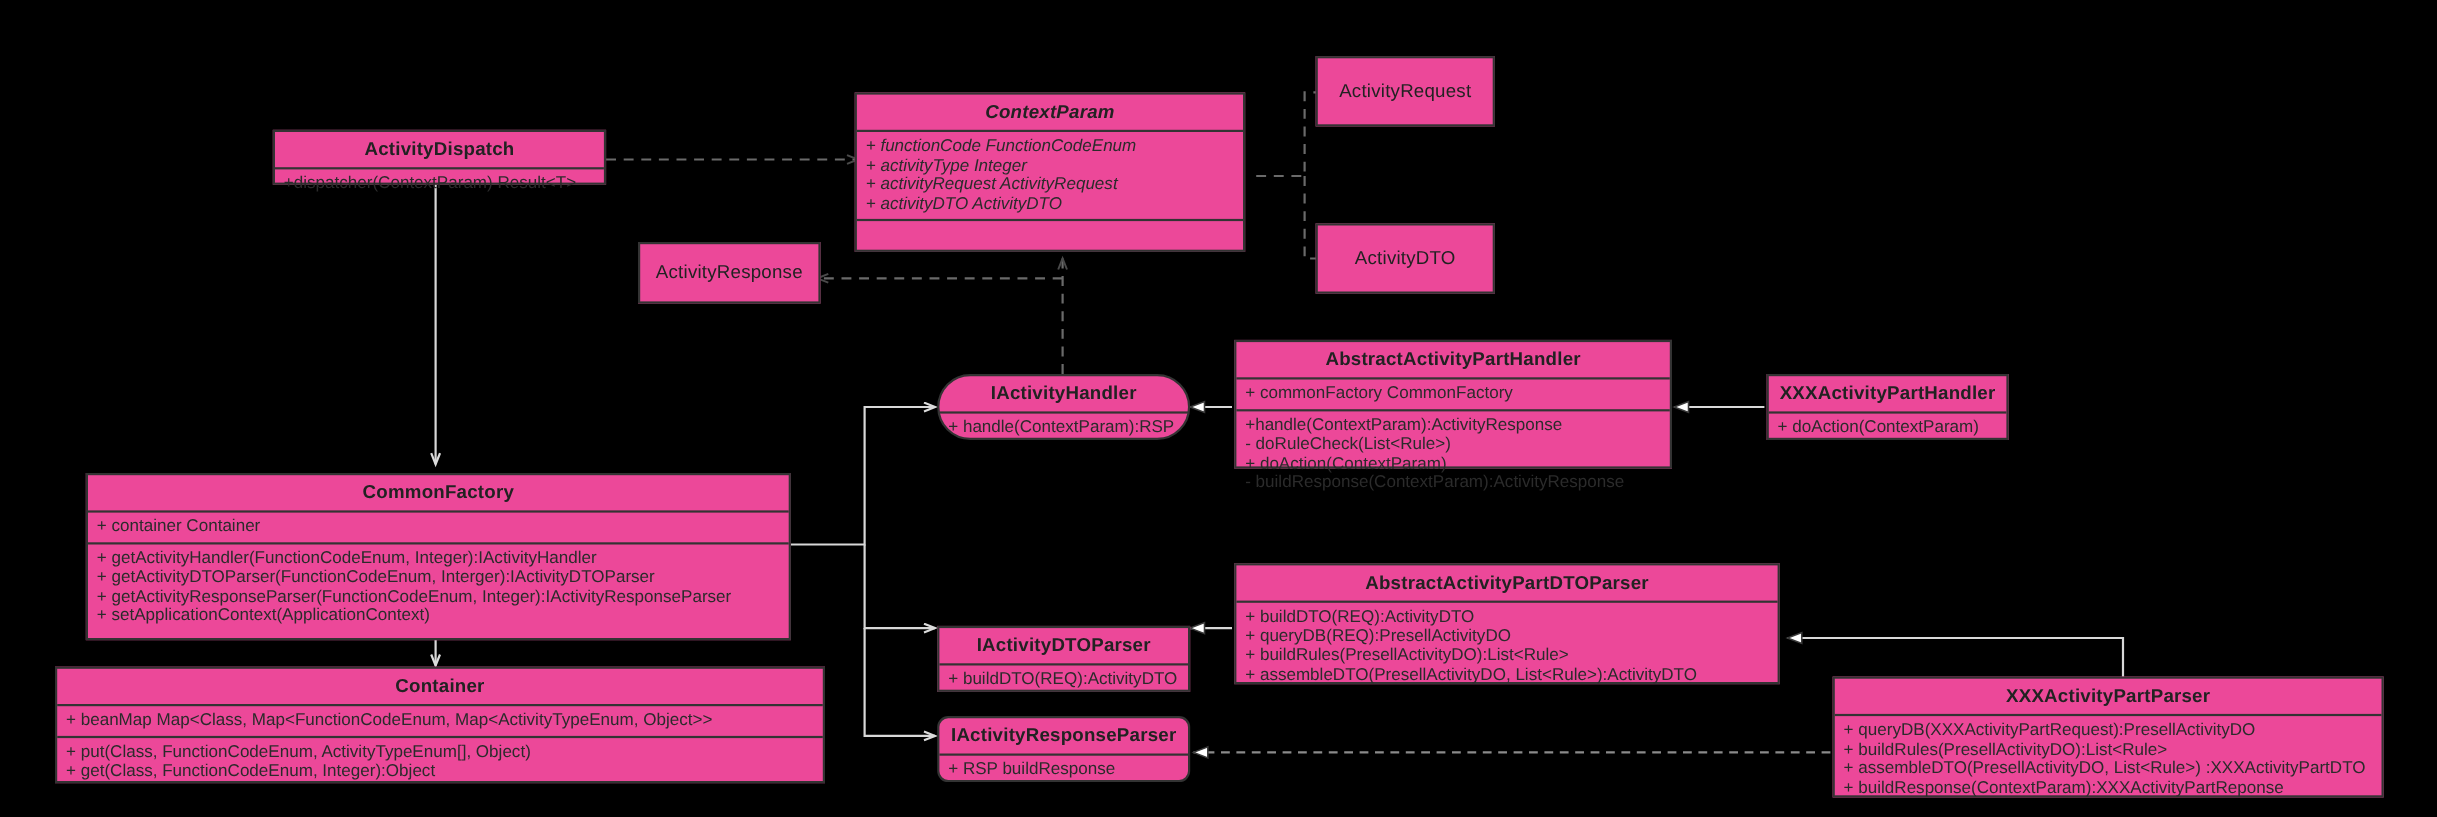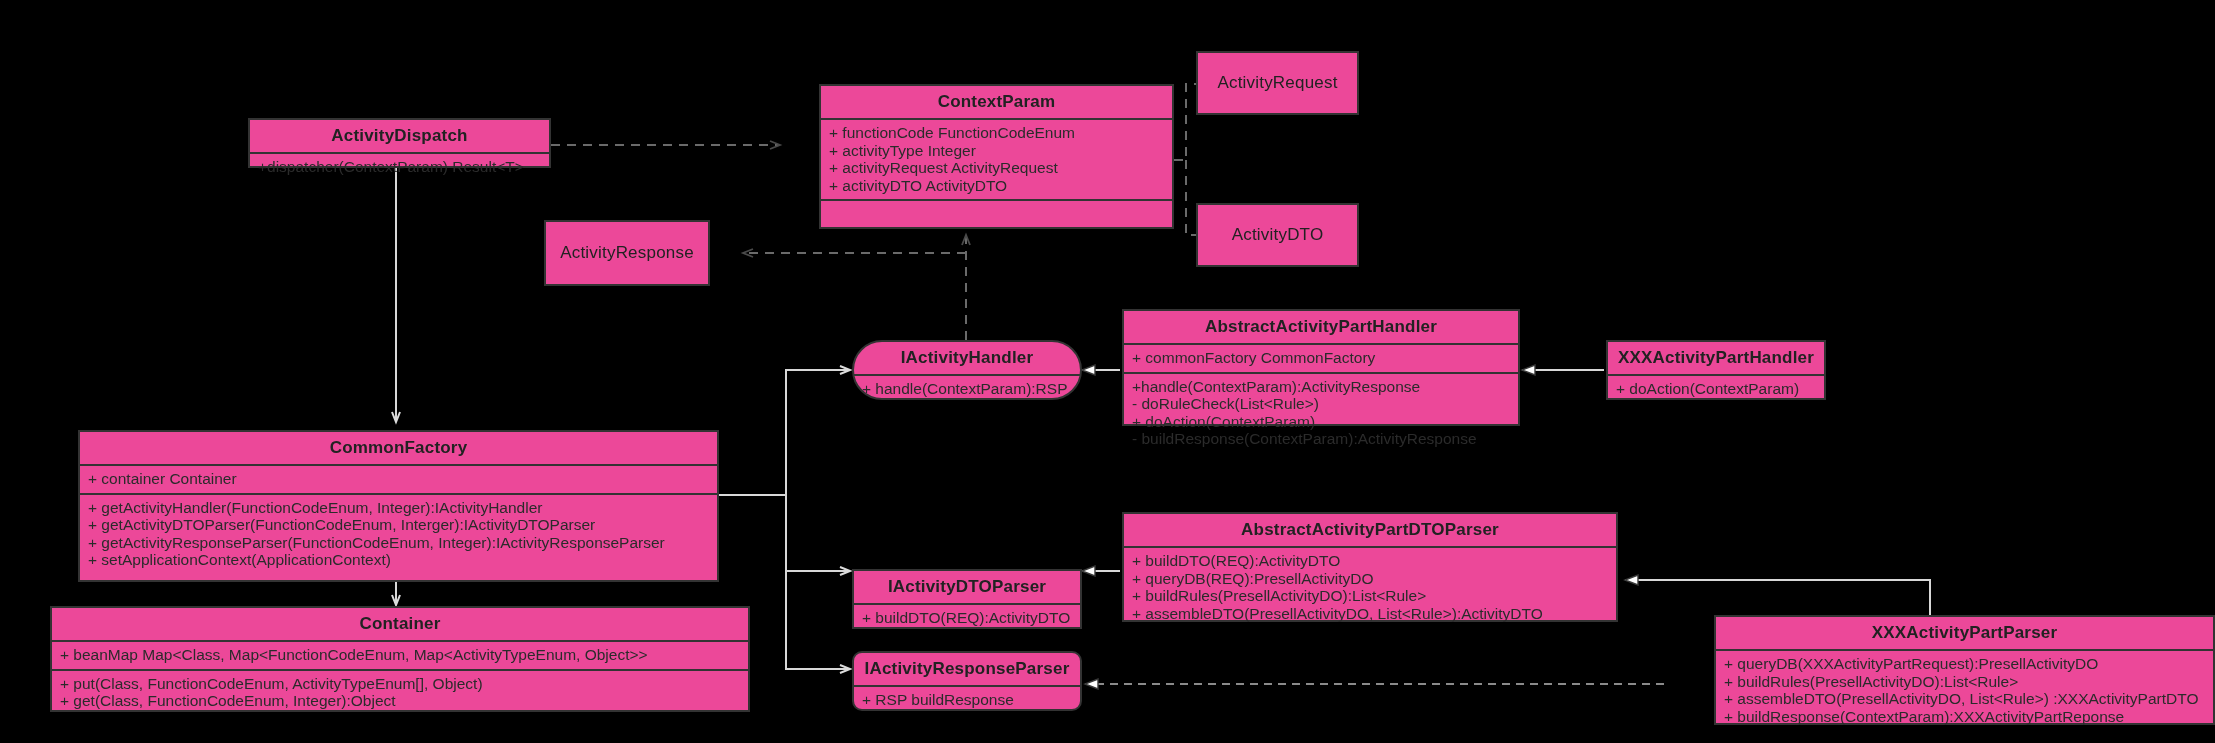--- a/index.html
+++ b/index.html
@@ -124,21 +124,21 @@
   </svg>
 
   <div class="uml-box" style="left:248px; top:118px; width:303px; height:50px;">
     <div class="uml-title">ActivityDispatch</div>
     <div class="uml-sep"></div>
     <div class="uml-compartment">
       <div class="uml-line">+dispatcher(ContextParam)  Result&lt;T&gt;</div>
     </div>
   </div>
 
-  <div class="uml-box" style="left:819px; top:84px; width:355px; height:145px;">
+  <div class="uml-box" style="left:777px; top:84px; width:355px; height:145px;font-style:italic;">
     <div class="uml-title">ContextParam</div>
     <div class="uml-sep"></div>
     <div class="uml-compartment">
       <div class="uml-line">+ functionCode FunctionCodeEnum</div>
       <div class="uml-line">+ activityType Integer</div>
       <div class="uml-line">+ activityRequest ActivityRequest</div>
       <div class="uml-line">+ activityDTO ActivityDTO</div>
     </div>
     <div class="uml-sep"></div>
     <div class="uml-compartment empty"></div>
@@ -149,21 +149,21 @@
       <div class="uml-title plain">ActivityRequest</div>
     </div>
   </div>
 
   <div class="uml-box" style="left:1196px; top:203px; width:163px; height:64px;">
     <div class="label-only">
       <div class="uml-title plain">ActivityDTO</div>
     </div>
   </div>
 
-  <div class="uml-box" style="left:544px; top:220px; width:166px; height:66px;">
+  <div class="uml-box" style="left:580px; top:220px; width:166px; height:56px;">
     <div class="label-only">
       <div class="uml-title plain">ActivityResponse</div>
     </div>
   </div>
 
   <div class="uml-box" style="left:78px; top:430px; width:641px; height:152px;">
     <div class="uml-title">CommonFactory</div>
     <div class="uml-sep"></div>
     <div class="uml-compartment">
       <div class="uml-line">+ container Container</div>
@@ -241,21 +241,21 @@
     <div class="uml-title">AbstractActivityPartDTOParser</div>
     <div class="uml-sep"></div>
     <div class="uml-compartment">
       <div class="uml-line">+ buildDTO(REQ):ActivityDTO</div>
       <div class="uml-line">+ queryDB(REQ):PresellActivityDO</div>
       <div class="uml-line">+ buildRules(PresellActivityDO):List&lt;Rule&gt;</div>
       <div class="uml-line">+ assembleDTO(PresellActivityDO, List&lt;Rule&gt;):ActivityDTO</div>
     </div>
   </div>
 
-  <div class="uml-box" style="left:1666px; top:615px; width:501px; height:110px;margin-left:48px;">
+  <div class="uml-box" style="left:1666px; top:615px; width:501px; height:110px;">
     <div class="uml-title">XXXActivityPartParser</div>
     <div class="uml-sep"></div>
     <div class="uml-compartment">
       <div class="uml-line">+ queryDB(XXXActivityPartRequest):PresellActivityDO</div>
       <div class="uml-line">+ buildRules(PresellActivityDO):List&lt;Rule&gt;</div>
       <div class="uml-line">+ assembleDTO(PresellActivityDO, List&lt;Rule&gt;) :XXXActivityPartDTO</div>
       <div class="uml-line">+ buildResponse(ContextParam):XXXActivityPartReponse</div>
     </div>
   </div>
 

